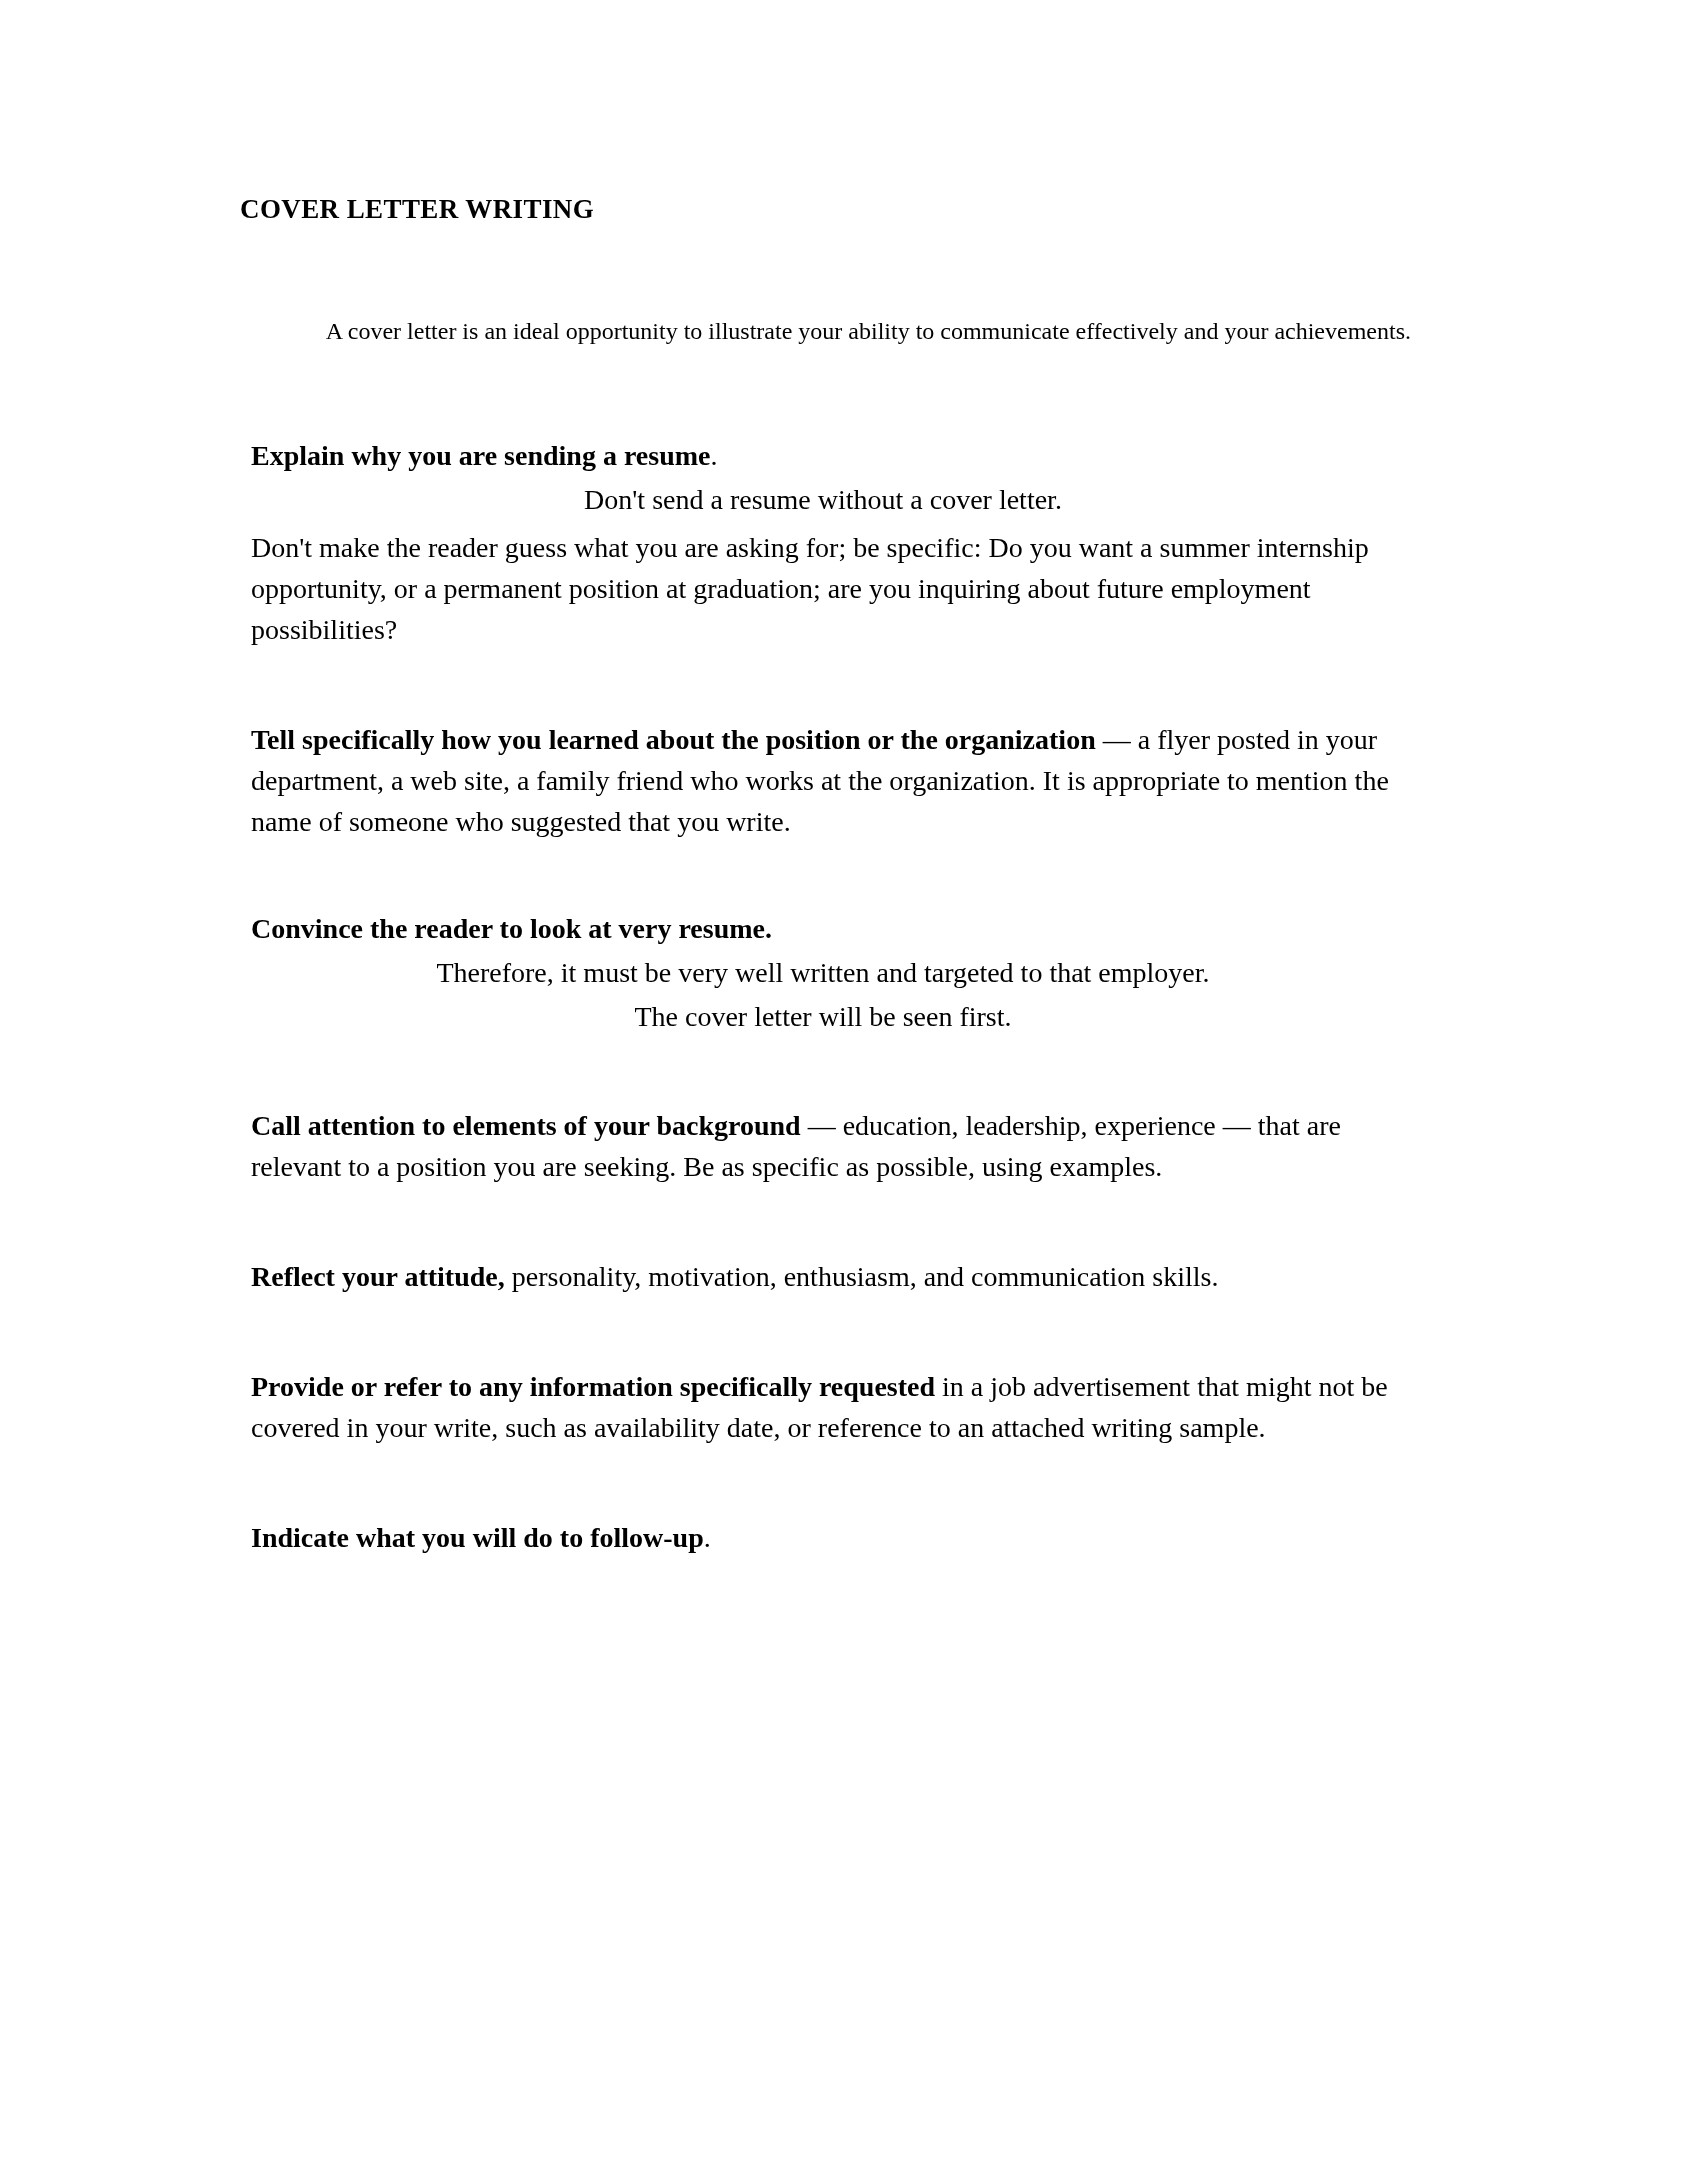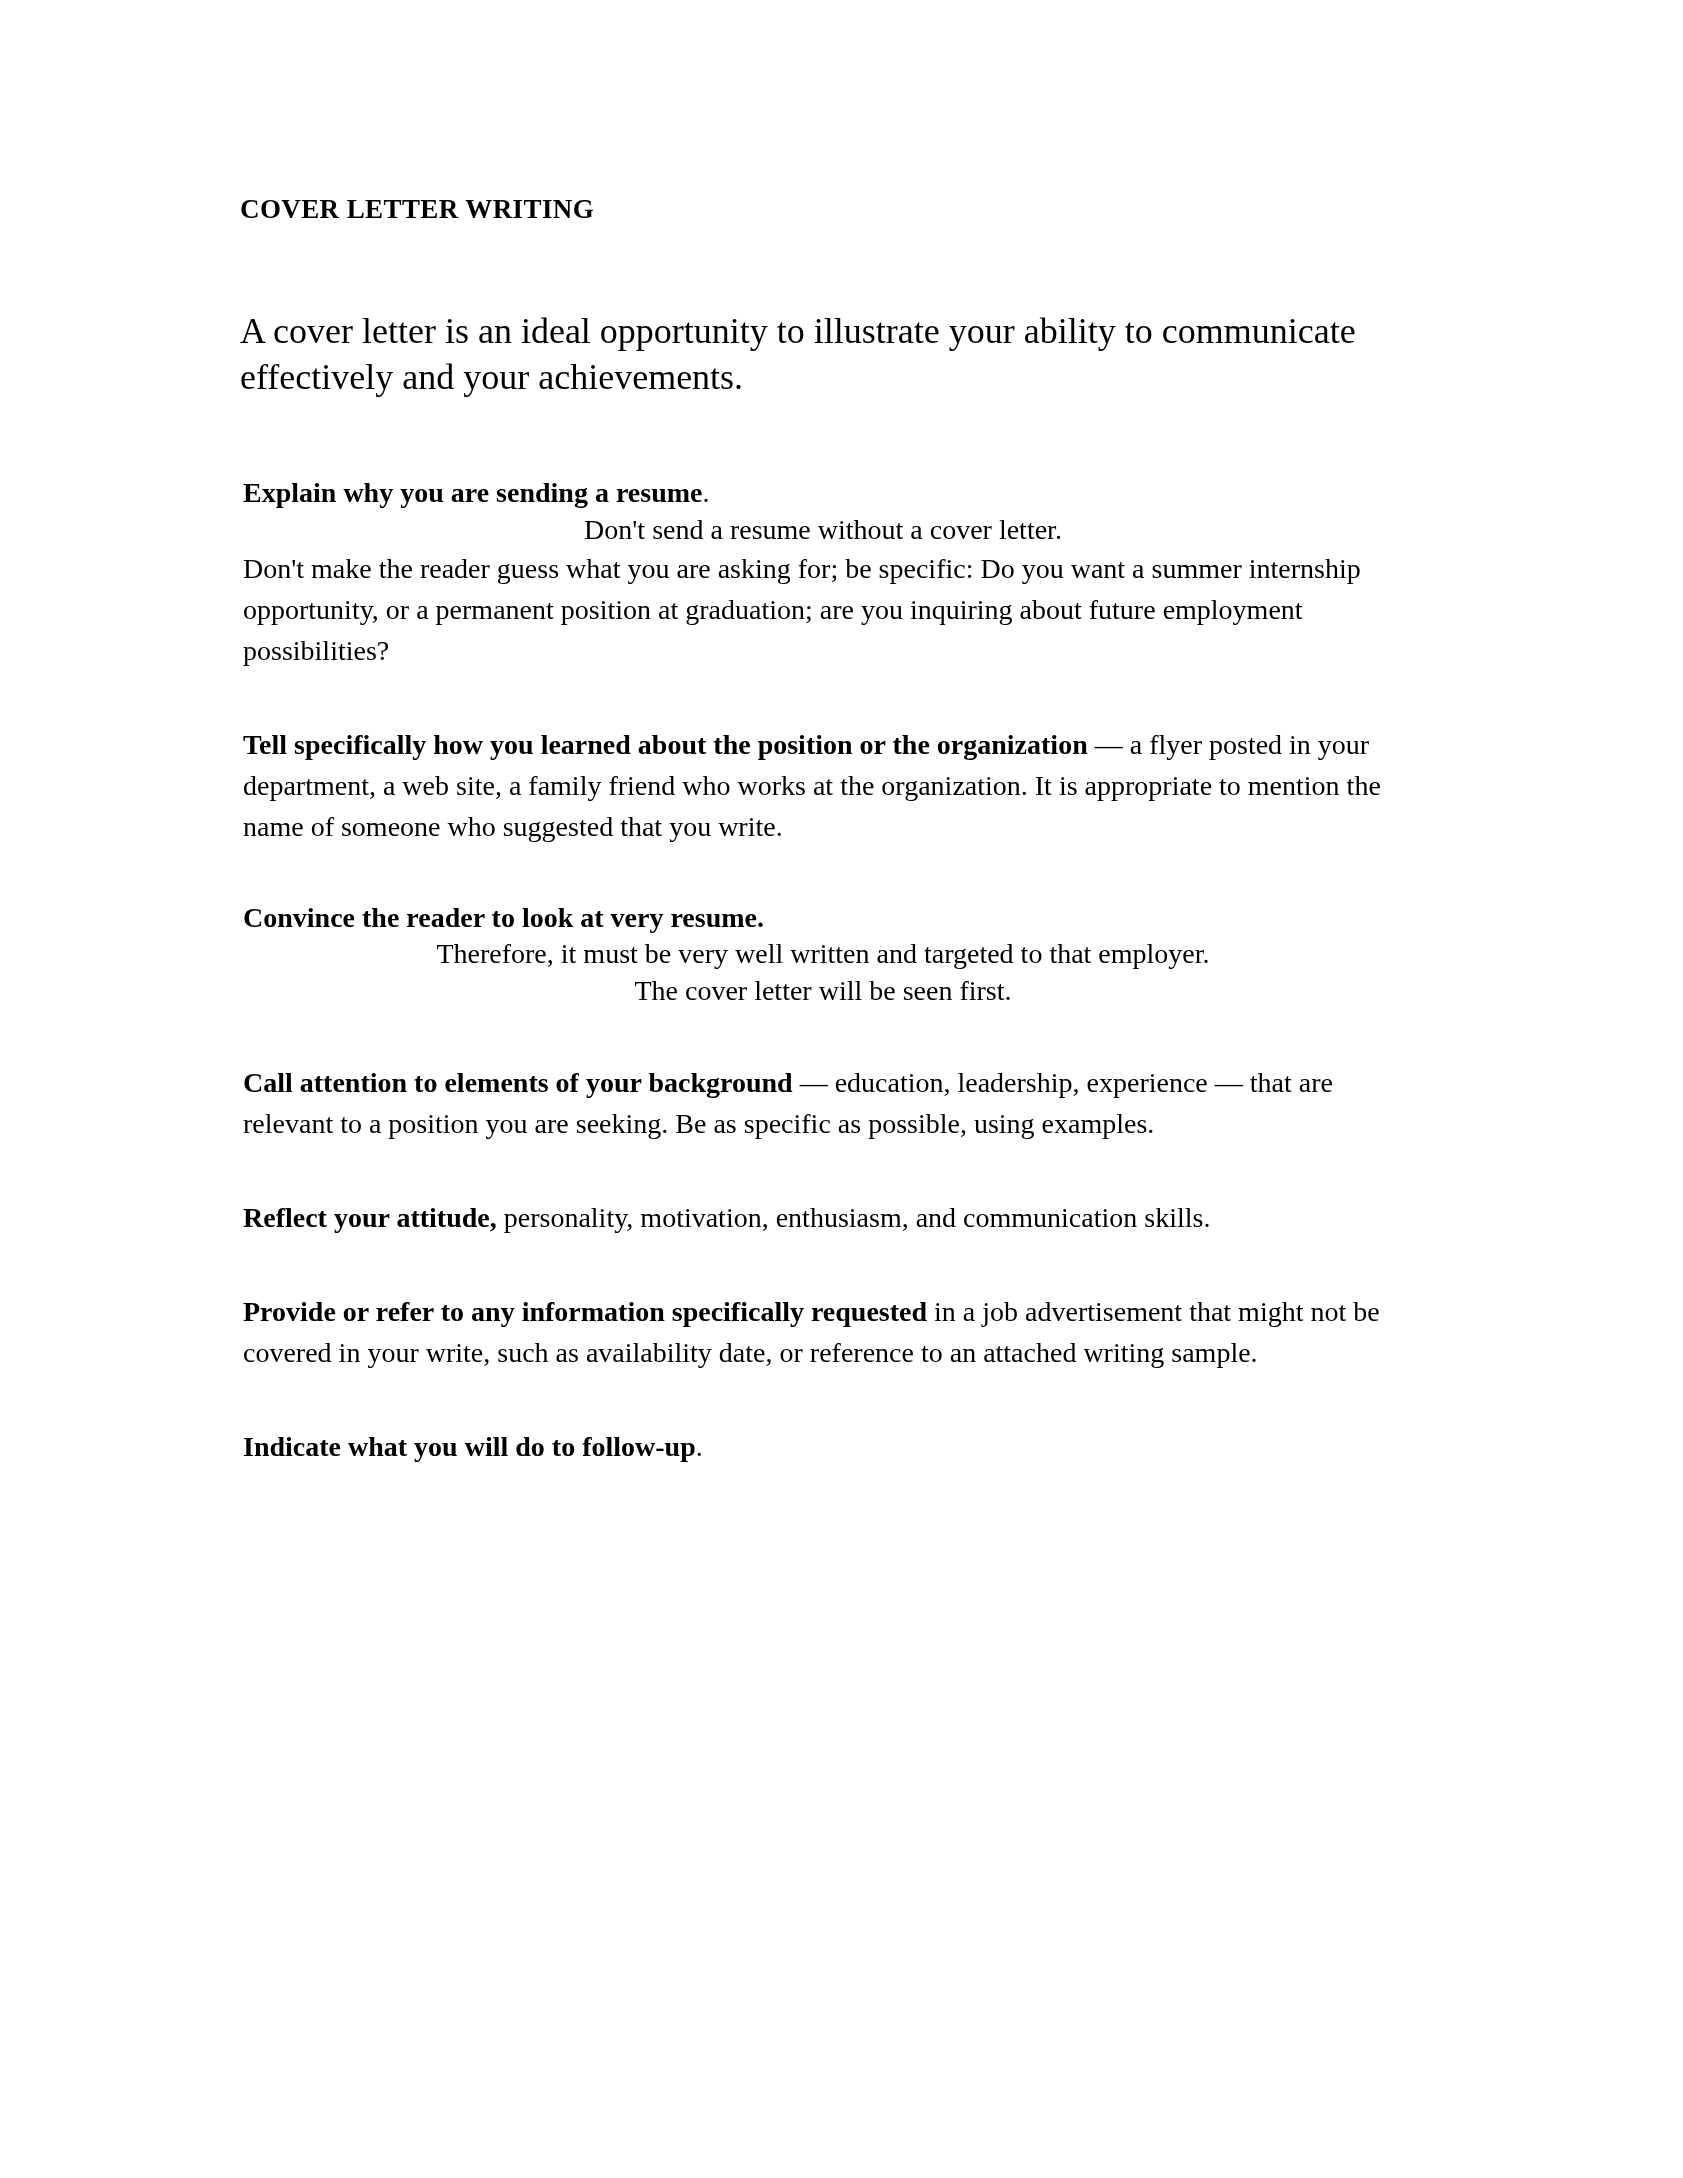--- a/index.html
+++ b/index.html
@@ -41,44 +41,44 @@
     text-align: left;
     font-weight: bold;
     font-size: 27px;
     letter-spacing: 0.4px;
     margin: 0;
     padding-top: 194px;
     line-height: 1.15;
   }
 
   .intro {
-    margin: 0;
+    margin: 8px;
     padding-top: 83px;
     padding-left: 0px;
     width: 1163px;
-    font-size: 36px;
+    font-size: 24px;
     line-height: 1.28;
-    text-align: left;
+    text-align: right;
   }
 
   .body-col {
     padding-top: 75px;
     padding-left: 3px;
     width: 1160px;
   }
 
   .section {
     margin: 0;
     font-size: 28px;
     line-height: 1.0;
   }
 
   
   .section p {
-    margin: 0;
+    margin: 8px;
     font-size: 28px;
     line-height: 1.465;
     text-align: left;
   }
 
   .section .lead-line {
     line-height: 1.30;
   }
 
   .section .tight-line {

